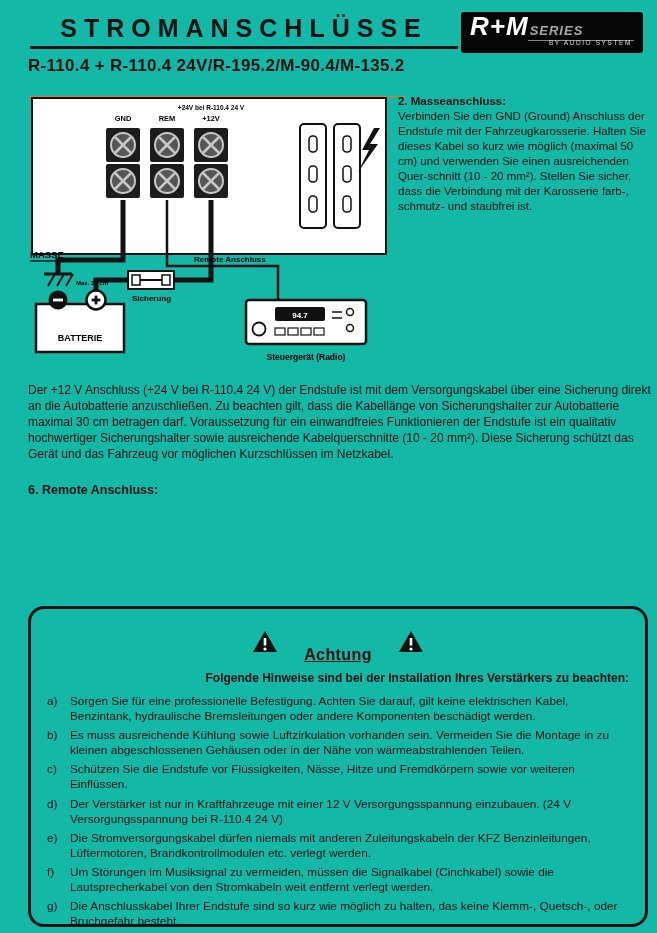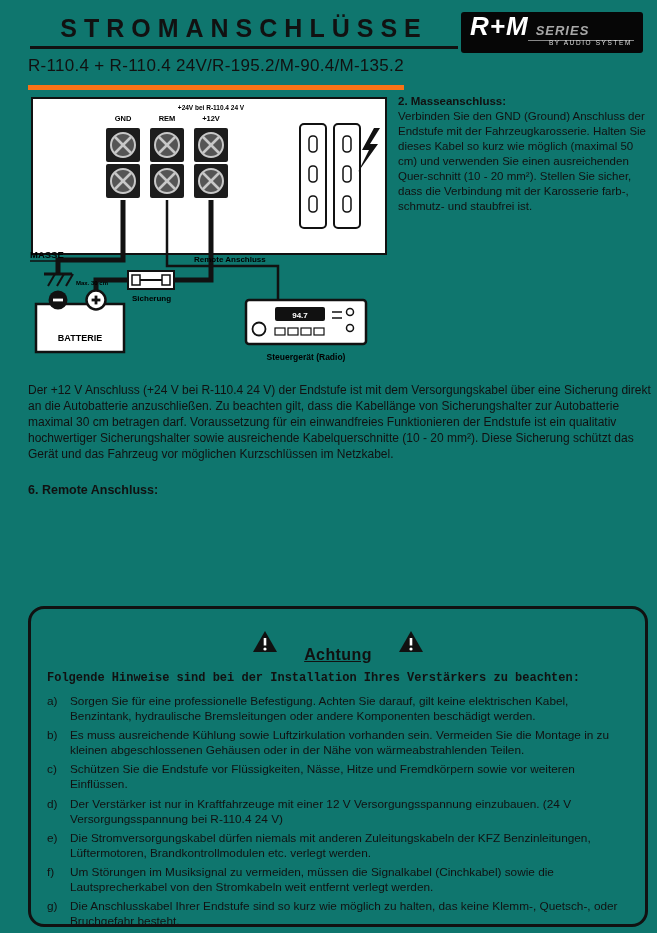--- a/index.html
+++ b/index.html
@@ -1,50 +1,50 @@
 <!DOCTYPE html>
 <html><head>
 <meta charset="utf-8">
 <style>
   * { margin:0; padding:0; box-sizing:border-box; }
   html,body { background:#e9e9e9; }
   body { font-family:"Liberation Sans", sans-serif; }
-  .page { position:relative; width:657px; height:933px; margin:0 auto; background:#0f766e; color:#111; overflow:hidden; }
+  .page { position:relative; width:657px; height:933px; margin:0 auto; background:#14b8a6; color:#111; overflow:hidden; }
 
   .page-title { position:absolute; left:30px; top:14px; width:428px; text-align:center;
     font-size:25px; font-weight:bold; letter-spacing:7px; white-space:nowrap; }
   .title-rule { position:absolute; left:30px; top:46px; width:428px; height:3px; background:#111; }
 
   .logo { position:absolute; left:461px; top:12px; width:182px; height:41px; background:#060606;
     border-radius:3px; color:#fff; padding:1px 9px 2px; }
-  .logo-row { display:flex; align-items:baseline; gap:7px; }
+  .logo-row { display:flex; align-items:baseline; gap:1px; }
   .logo-brand { font-style:italic; font-weight:bold; font-size:26px; letter-spacing:1px; line-height:1.05; }
   .logo-series { font-style:italic; font-weight:bold; font-size:13px; color:#a8a8a8; letter-spacing:1px;text-align:center; }
   .logo-sub { font-size:6.5px; letter-spacing:1.6px; color:#ddd; text-align:right; margin-top:-3px; padding-right:2px; }
   .logo-divider { height:1px; background:#888; margin:0 0 1px 58px; }
 
-  .models { position:absolute; left:28px; top:56px; font-size:17px; font-weight:normal; letter-spacing:.3px;
-    border-bottom:5px solid #f97316; padding-bottom:9px; white-space:nowrap; }
+  .models { position:absolute; left:28px; top:56px; font-size:17px; font-weight:bold; letter-spacing:.3px;
+    border-bottom:1px solid #f97316; padding-bottom:20px; white-space:nowrap; }
 
   .diagram { position:absolute; left:28px; top:88px; }
   .diagram text { font-family:"Liberation Sans", sans-serif; }
 
   .steps { position:absolute; left:398px; top:94px; width:254px; font-size:11.5px; line-height:1.3; }
   .step { margin-bottom:15px; }
   .step-title { font-weight:bold; }
 
   .sections { position:absolute; left:28px; top:383px; width:624px; font-size:12px; line-height:1.33; }
   .section { margin-bottom:19px; }
   .section-title { font-weight:bold; font-size:12.5px; }
 
   .warning { position:absolute; left:28px; top:606px; width:620px; height:321px;
     border:3px solid #111; border-radius:16px; padding:9px 16px 6px; overflow:hidden; }
   .warning-head { display:flex; justify-content:center; align-items:center; gap:26px; }
   .warning-title { font-weight:bold; font-size:16px; text-decoration:underline; letter-spacing:.4px;margin-top:28px; }
-  .warning-intro { text-align:left; font-weight:bold; font-size:12px; margin:7px 0 9px;font-family:Liberation Mono, monospace; }
+  .warning-intro { text-align:right; font-weight:bold; font-size:12px; margin:7px 0 9px; }
   .warning-item { display:flex; gap:7px; font-size:11.8px; line-height:1.28; margin-bottom:4px; }
   .warning-key { flex:0 0 16px; }
   .warning-text { flex:1; }
 </style>
 </head>
 <body>
 
 <div class="page">
 
   <div class="page-title">STROMANSCHLÜSSE</div>

